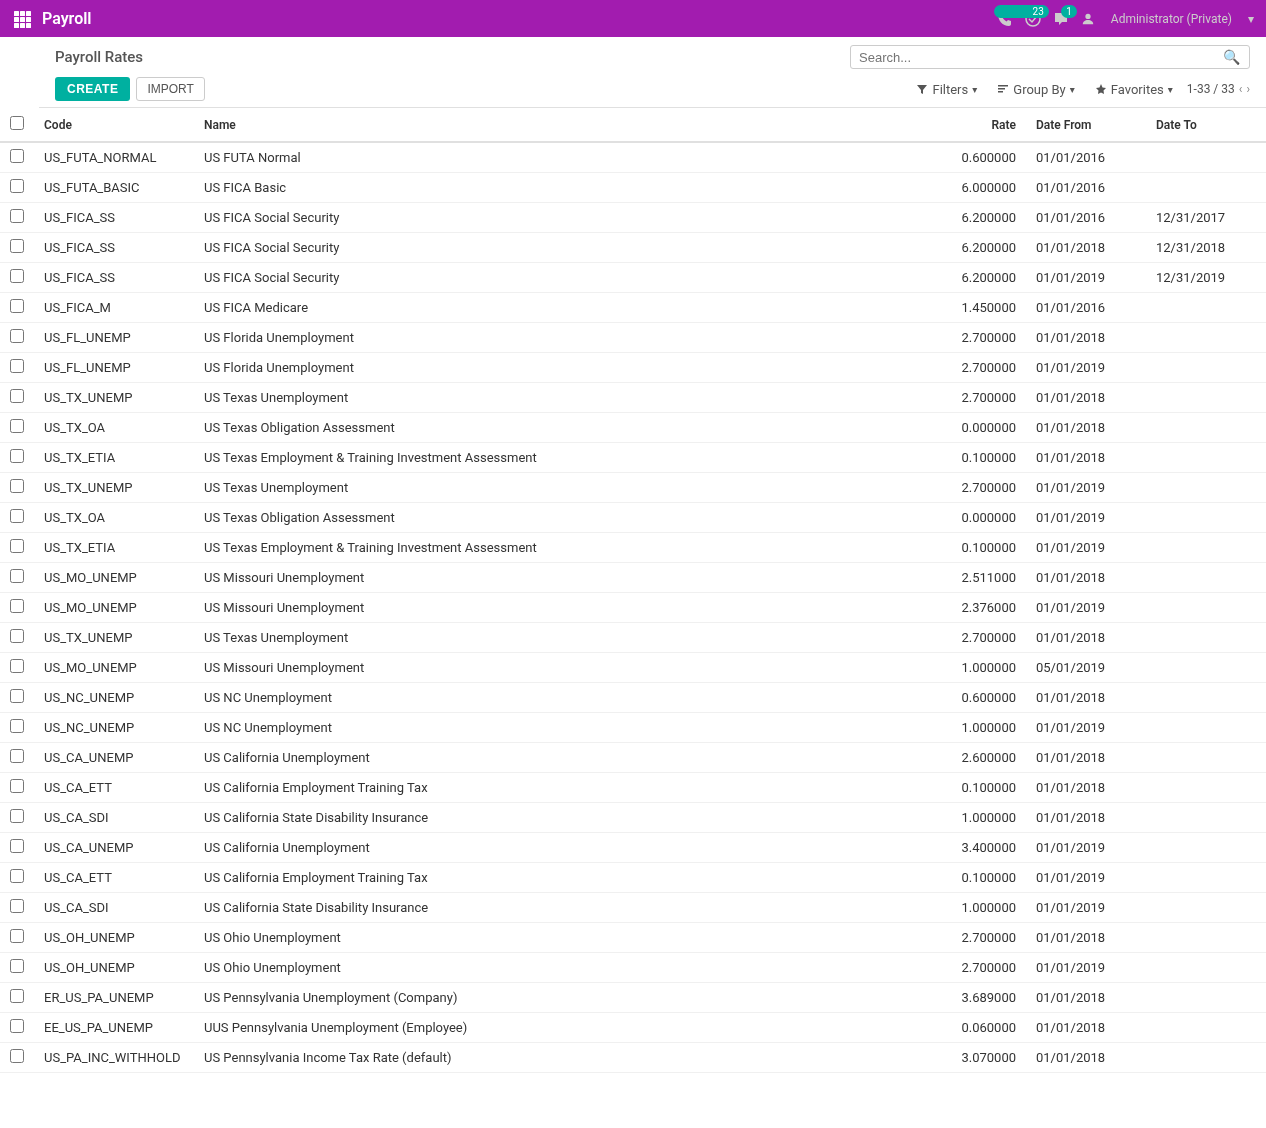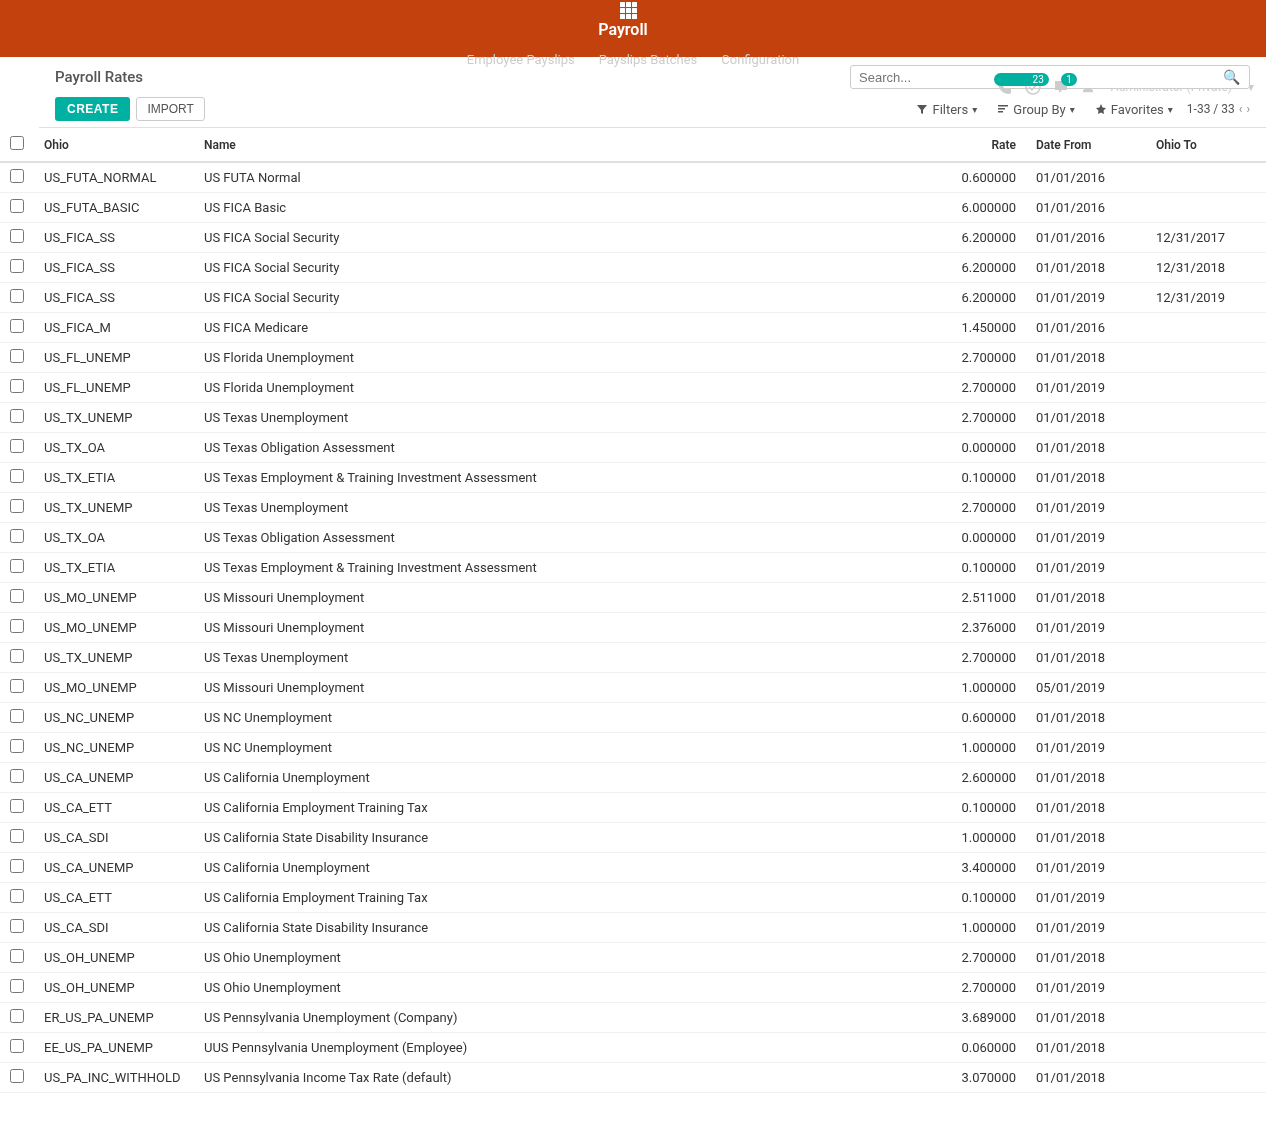--- a/index.html
+++ b/index.html
@@ -1,27 +1,26 @@
 <!DOCTYPE html>
 <html><head>
   <meta charset="utf-8">
   <style>
     * { box-sizing: border-box; margin: 0; padding: 0; }
     body { font-family: -apple-system, BlinkMacSystemFont, 'Segoe UI', Roboto, sans-serif; font-size: 13px; color: #333; background: #fff; }
 
     
     .top-nav {
-      background: #c2410c;
+      background: #a21caf;
       color: #fff;
       display: flex;
       align-items: center;
       padding: 0 12px;
-      height: 57px;
+      height: 37px;
       gap: 0;
-      flex-direction: column;
     }
     .nav-apps-icon {
       margin-right: 10px;
       cursor: pointer;
       display: flex;
       align-items: center;
     }
     .nav-apps-icon svg { width: 20px; height: 20px; fill: #fff; }
     .nav-brand {
       font-size: 16px;
@@ -198,25 +197,20 @@
       <rect x="14" y="2" width="5" height="5" rx="0.5"></rect>
       <rect x="2" y="8" width="5" height="5" rx="0.5"></rect>
       <rect x="8" y="8" width="5" height="5" rx="0.5"></rect>
       <rect x="14" y="8" width="5" height="5" rx="0.5"></rect>
       <rect x="2" y="14" width="5" height="5" rx="0.5"></rect>
       <rect x="8" y="14" width="5" height="5" rx="0.5"></rect>
       <rect x="14" y="14" width="5" height="5" rx="0.5"></rect>
     </svg>
   </div>
   <span class="nav-brand">Payroll</span>
-  <div class="nav-links">
-    <span class="nav-link">Employee Payslips</span>
-    <span class="nav-link">Payslips Batches</span>
-    <span class="nav-link">Configuration</span>
-  </div>
   <div class="nav-right">
     <div class="nav-icon-btn">
       <svg width="16" height="16" viewBox="0 0 16 16" fill="#ccc" xmlns="http://www.w3.org/2000/svg">
         <path d="M3 1h2.5l1 3-1.5 1.5C5.5 7 7 9 9.5 10.5l1.5-1.5 3 1V13c0 1.1-1 2-2 2C5.5 15 1 9.5 1 3c0-1.1.9-2 2-2z"></path>
       </svg>
     </div>
     <div class="nav-icon-btn" style="position:relative;">
       <svg width="16" height="16" viewBox="0 0 16 16" fill="#ccc" xmlns="http://www.w3.org/2000/svg">
         <circle cx="8" cy="8" r="7" stroke="#ccc" stroke-width="1.5" fill="none"></circle>
         <polyline points="4,8 7,11 12,5" stroke="#ccc" stroke-width="1.5" fill="none"></polyline>
@@ -289,33 +283,33 @@
 </div>
 
 <div class="table-container">
   <table>
     <thead>
       <tr>
         <th class="col-checkbox">
           <input type="checkbox" style="">
         </th>
         <th class="col-code">
-          <span>Ohio</span>
+          <span>Code</span>
         </th>
         <th class="col-name">
           <span>Name</span>
         </th>
         <th class="col-rate">
           <span>Rate</span>
         </th>
         <th class="col-datefrom">
           <span>Date From</span>
         </th>
         <th class="col-dateto">
-          <span>Ohio To</span>
+          <span>Date To</span>
         </th>
       </tr>
     </thead>
     <tbody id="table-body">
         <tr>
     <td class="col-checkbox">
       <input type="checkbox" style="">
     </td>
     <td class="col-code">US_FUTA_NORMAL</td>
     <td class="col-name">US FUTA Normal</td>

